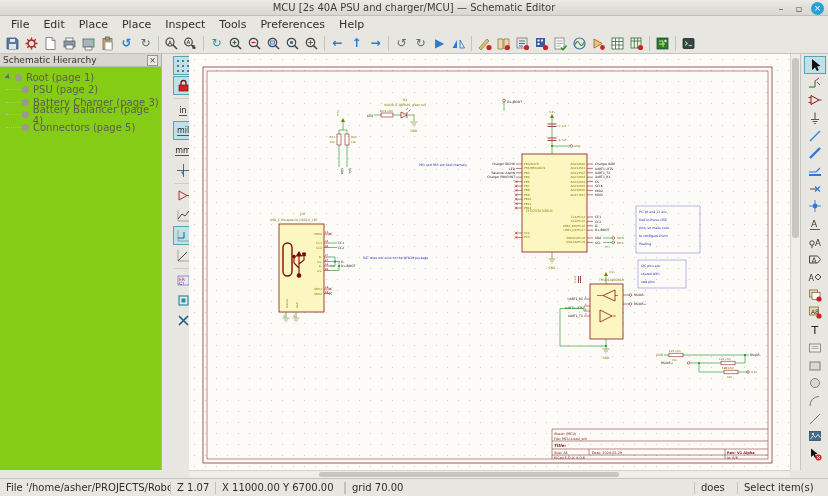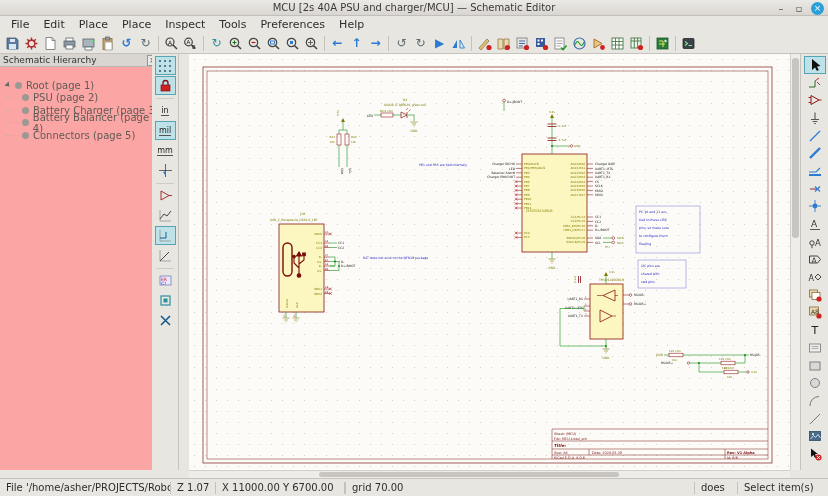--- a/index.html
+++ b/index.html
@@ -21,36 +21,36 @@
 
   .toolbar { position:absolute; left:0; top:33px; width:828px; height:21px; background:#e8e6e1;
     border-bottom:1px solid #c6c3be; display:flex; align-items:center; padding-left:3px; }
   .ti { width:19px; height:18px; display:flex; align-items:center; justify-content:center; font-size:12px; }
   .tsep { width:1px; height:15px; background:#c5c2bd; margin:0 3px; }
   .g-blue { color:#2b7bd4; font-weight:bold; }
   .g-gray { color:#5c6a72; }
   .g-teal { color:#2a8fa0; }
 
   
-  .hier { position:absolute; left:0; top:54px; width:162px; height:416px; background:#fca5a5; border-right:1px solid #b5b2ad; }
+  .hier { position:absolute; left:0; top:54px; width:162px; height:416px; background:#84cc16; border-right:1px solid #b5b2ad; }
   .hier-head { height:13px; background:#d9d6d1; border-bottom:1px solid #bcb9b4; font-size:9px; color:#333;
     display:flex; align-items:center; padding:0 3px; }
   .hier-close { margin-left:auto; width:11px; height:11px; border:1px solid #9a978f; background:#eceae6;
     font-size:8px; line-height:9px; text-align:center; color:#444; }
-  .tree { padding-top:12px; font-size:10px; color:#5f5b55; }
+  .tree { padding-top:4px; font-size:10px; color:#5f5b55; }
   .tree-row { height:12.5px; display:flex; align-items:center; }
   .tri { width:0; height:0; border-left:4px solid #6a6a6a; border-top:3px solid transparent; border-bottom:3px solid transparent;
     transform:rotate(45deg); margin:0 3px 0 6px; }
   .dot-line { width:14px; height:1px; border-top:1px dotted #b9b6b0; margin-left:6px; }
   .circ { width:7px; height:7px; border-radius:50%; background:#9c9892; margin:0 4px 0 2px; flex:none; }
   .circ.blue { background:#2f7fd6; }
   .sel-label { background:#1795a5; color:#ffffff; padding:0 3px; font-weight:bold; }
 
   
-  .ltools { position:absolute; left:152px; top:54px; width:27px; height:416px; background:#e8e6e1; border-right:1px solid #c6c3be;
+  .ltools { position:absolute; left:170px; top:54px; width:27px; height:416px; background:#e8e6e1; border-right:1px solid #c6c3be;
     display:flex; flex-direction:column; align-items:center; padding-top:2px; }
   .lt { width:21px; height:19px; margin-bottom:1px; display:flex; align-items:center; justify-content:center;
     font-size:9px; color:#333; border:1px solid transparent; }
   .lt.sel { background:#bfe2e9; border:1px solid #56a5b5; }
   .unit { font-size:8px; color:#222; border-bottom:1px solid #555; line-height:9px; }
   .lsep { width:18px; height:1px; background:#cfccc7; margin:2px 0; }
 
   
   .canvas { position:absolute; left:189px; top:54px; width:601px; height:416px; background:#fcfbf8;
     background-image:radial-gradient(#d4cfc4 0.5px, transparent 0.6px); background-size:11px 11px; }

